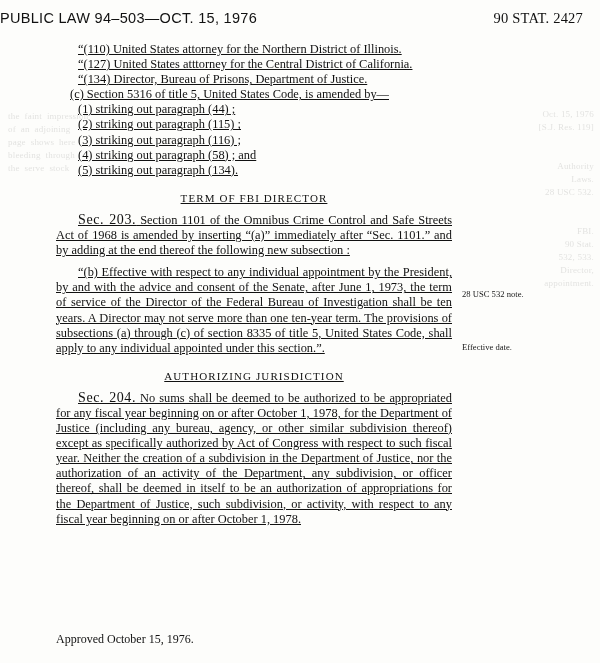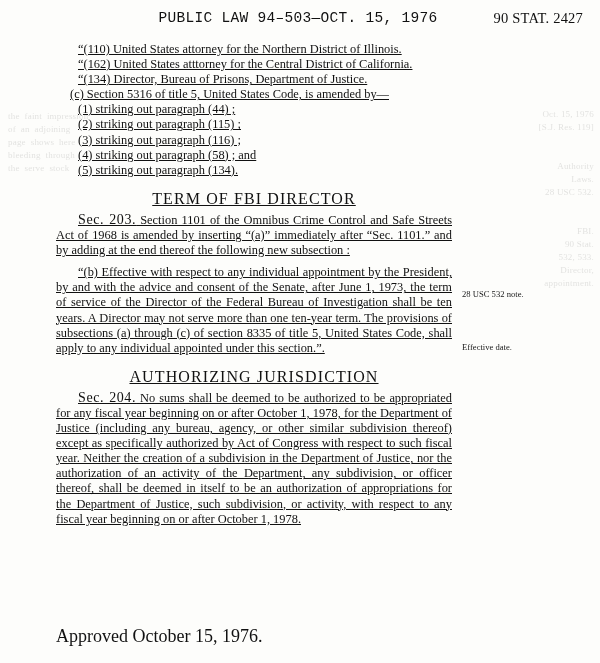--- a/index.html
+++ b/index.html
@@ -33,24 +33,23 @@
   .header {
     position: absolute;
     top: 10px;
     left: 0;
     right: 0;
     height: 22px;
   }
   .header-title {
     position: absolute;
     left: 0; right: 4px;
-    text-align: center;
     font-size: 14.5px;
     letter-spacing: 0.3px;
-    font-family: Liberation Mono, monospace;
+    font-family: Liberation Sans, sans-serif;
   }
   .header-stat {
     position: absolute;
     right: 17px;
     top: 0;
     font-size: 14.5px;
     letter-spacing: 0.2px;
   }
 
   .body {
@@ -62,21 +61,21 @@
     line-height: 15.1px;
     text-align: justify;
     text-decoration: underline;
   }
   .p { margin: 0 0 0 0; }
   .ind1 { text-indent: 22px; }
   .ind2 { text-indent: 14px; }
 
   .smallcaps-head {
     text-align: center;
-    font-size: 16px;
+    font-size: 11px;
     letter-spacing: 1.1px;
     margin: 13px 0 6px 0;
     font-variant: small-caps;
     text-transform: uppercase;
   }
   .sc {
     font-size: 14px;
     letter-spacing: 0.6px;
   }
   .gap-sm { height: 7px; }
@@ -87,21 +86,21 @@
     width: 134px;
     font-family: "Liberation Serif", serif;
     font-size: 8.6px;
     line-height: 11px;
     color: #1a1a1a;
   }
   .approved {
     position: absolute;
     left: 56px;
     bottom: 16px;
-    font-size: 18px;
+    font-size: 12px;
   }
 </style>
 </head>
 <body>
 
 <div class="page">
 
   <div class="ghost ghost-left">the  faint  impression
 of  an  adjoining
 page  shows  here
@@ -123,21 +122,21 @@
 appointment.</div>
 
   <div class="header">
     <div class="header-title">PUBLIC LAW 94–503—OCT. 15, 1976</div>
     <div class="header-stat">90 STAT. 2427</div>
   </div>
 
   <div class="body">
 
     <p class="p ind1">“(110) United States attorney for the Northern District of Illinois.</p>
-    <p class="p ind1">“(162) United States atttorney for the Central District of California.</p>
+    <p class="p ind1">“(127) United States atttorney for the Central District of California.</p>
     <p class="p ind1">“(134) Director, Bureau of Prisons, Department of Justice.</p>
     <p class="p ind2">(c) Section 5316 of title 5, United States Code, is amended by—</p>
     <p class="p ind1">(1) striking out paragraph (44) ;</p>
     <p class="p ind1">(2) striking out paragraph (115) ;</p>
     <p class="p ind1">(3) striking out paragraph (116) ;</p>
     <p class="p ind1">(4) striking out paragraph (58) ; and</p>
     <p class="p ind1">(5) striking out paragraph (134).</p>
 
     <div class="smallcaps-head">TERM OF FBI DIRECTOR</div>
 

